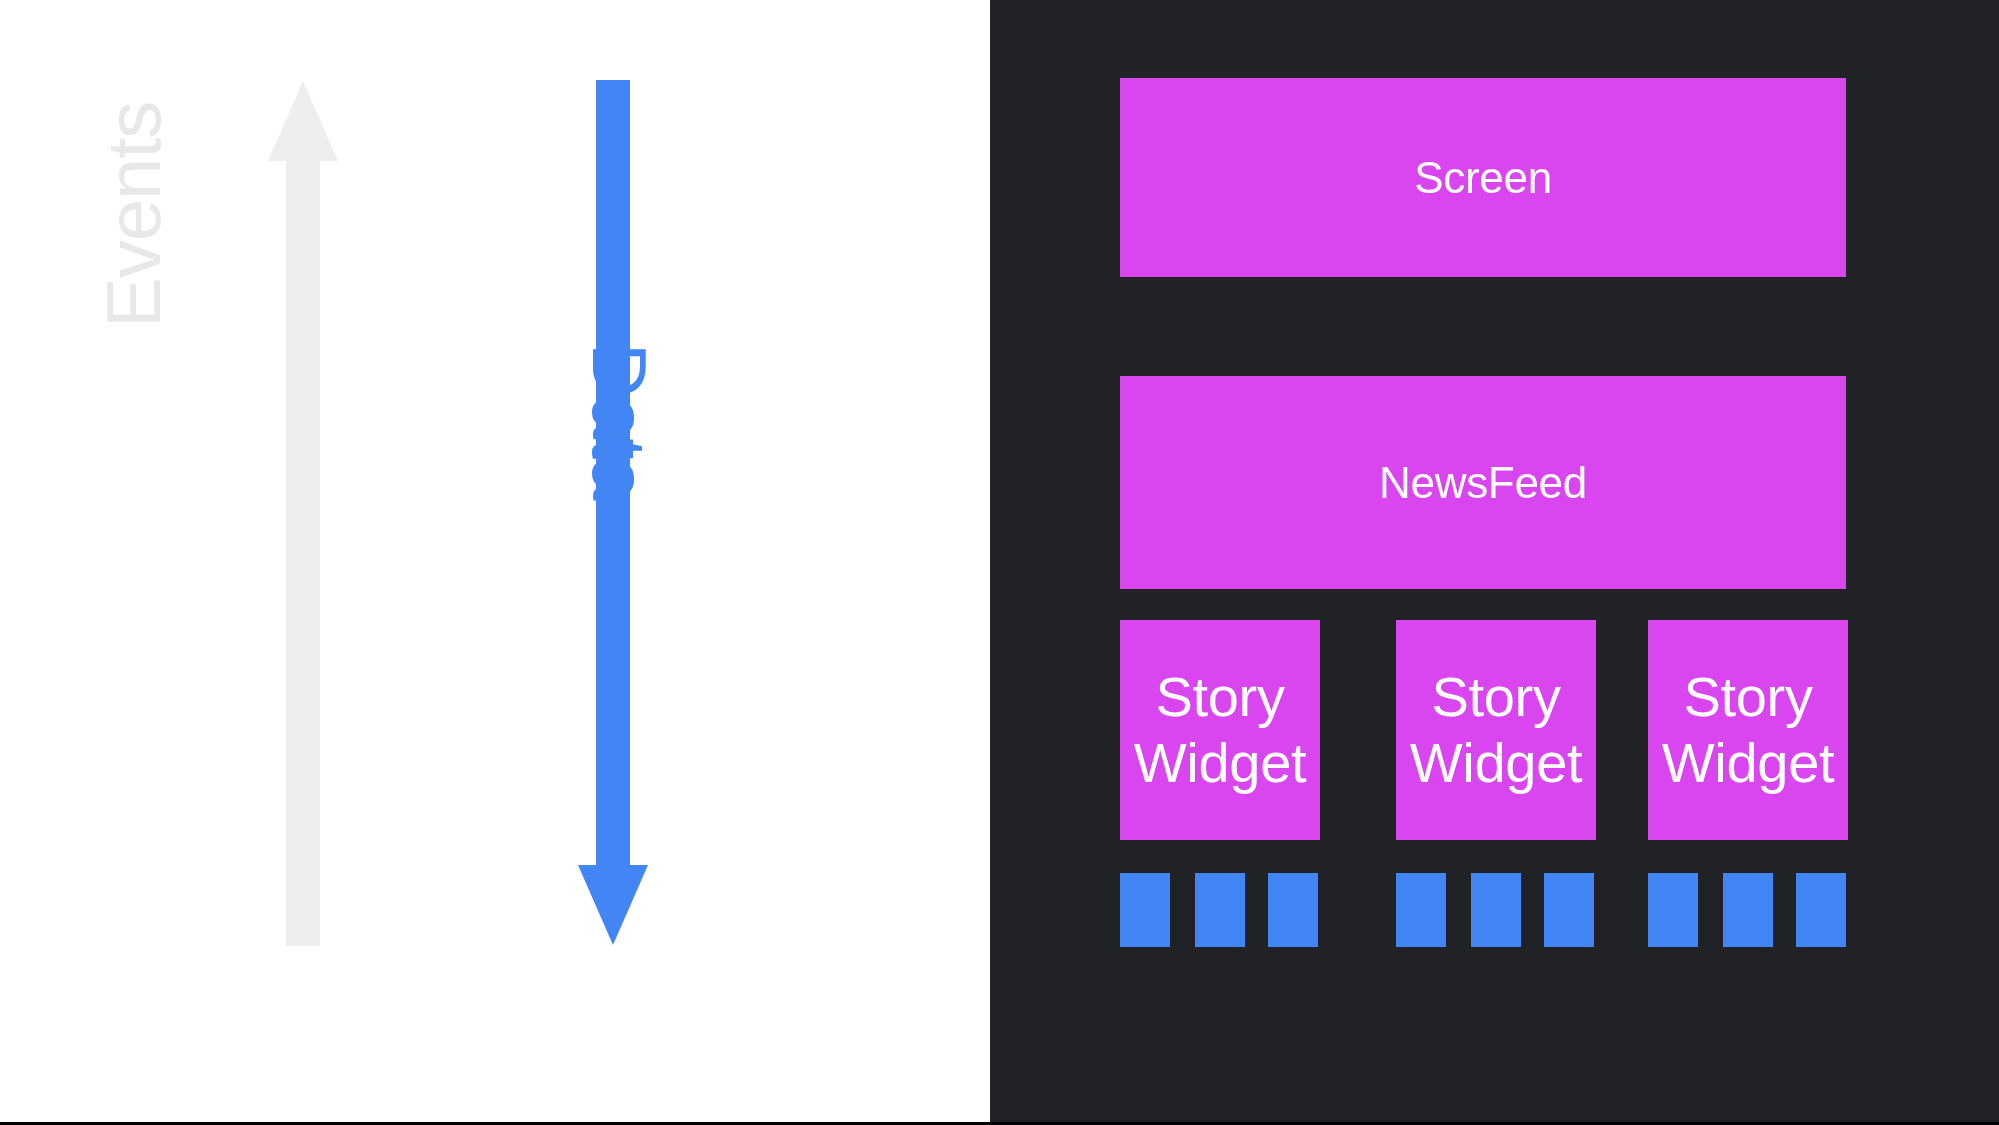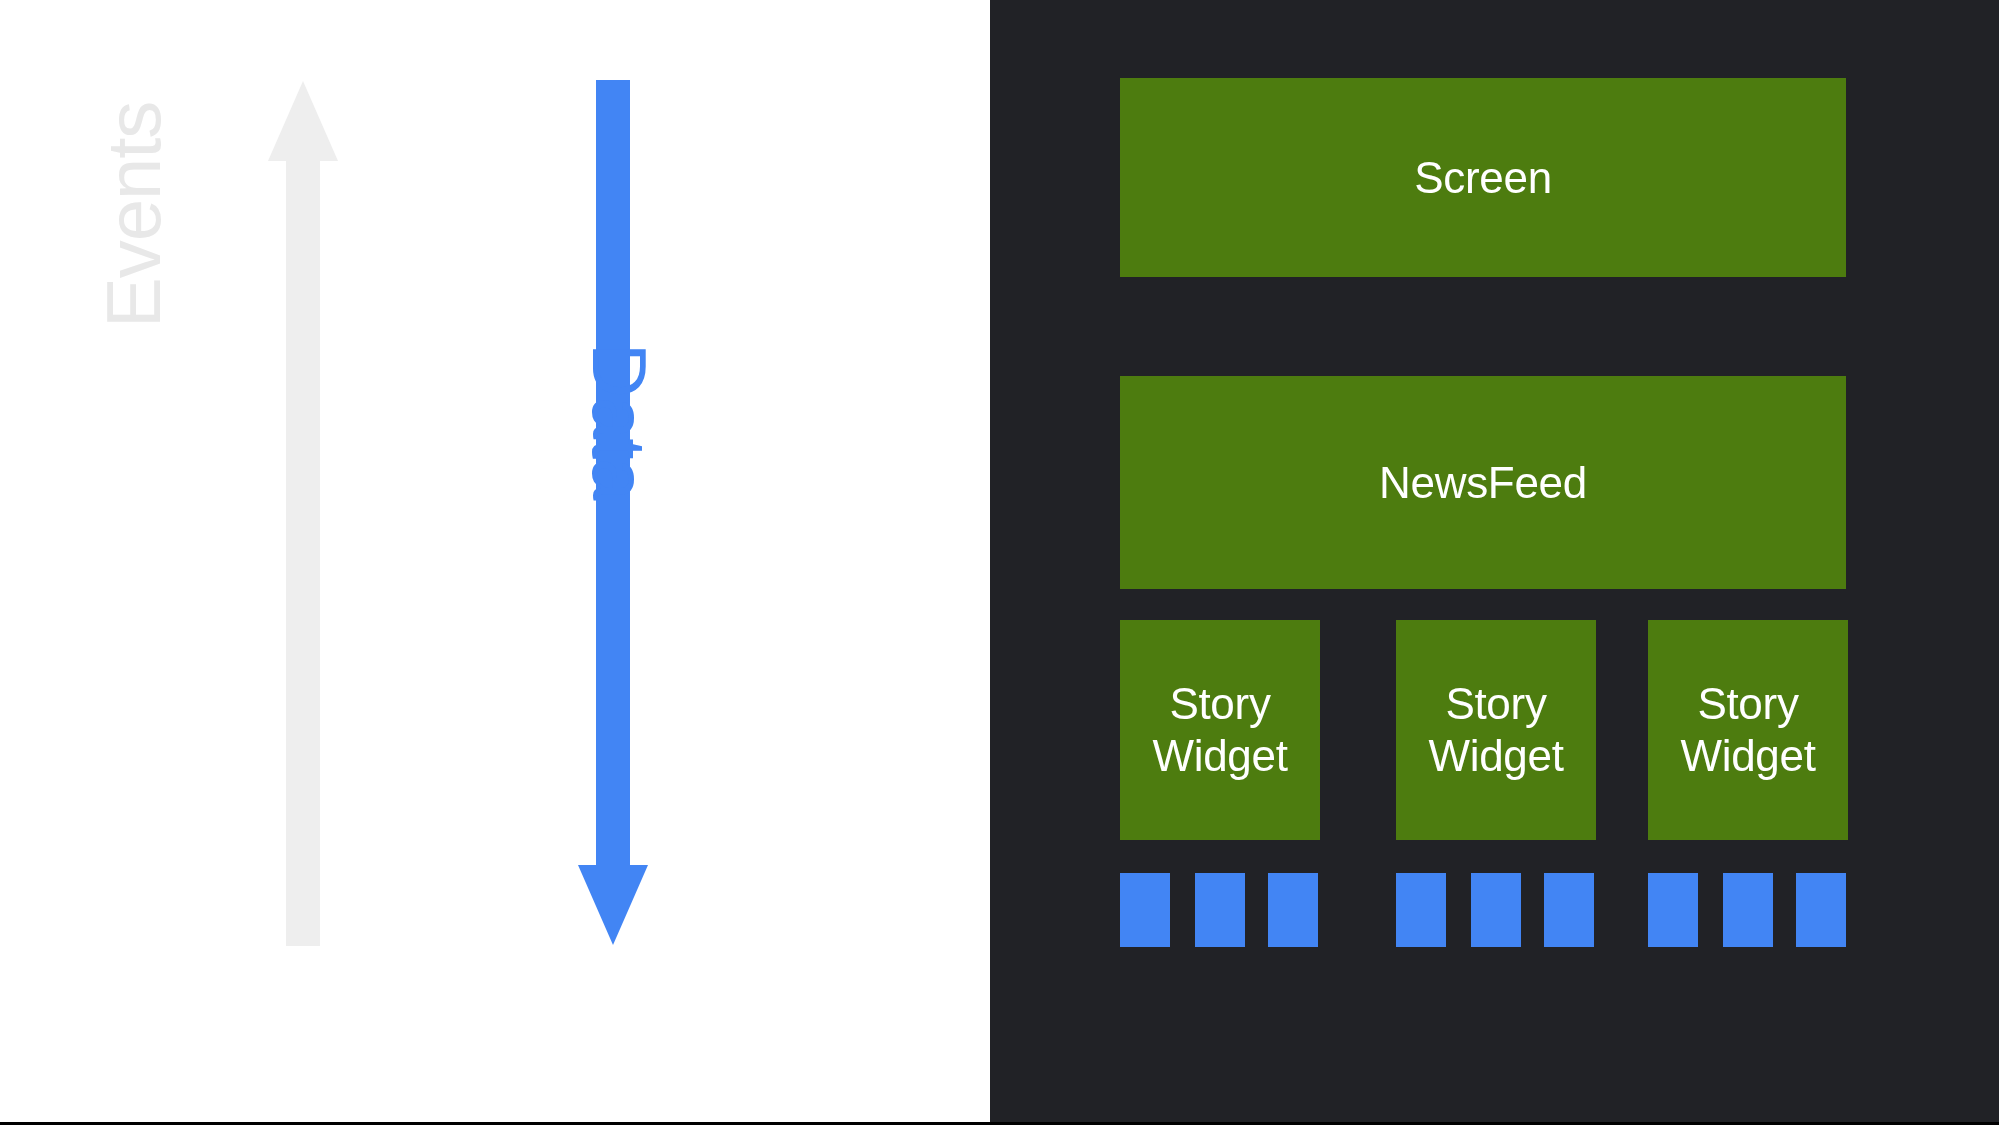--- a/index.html
+++ b/index.html
@@ -63,36 +63,36 @@
   
   #tree-pane {
     position: absolute;
     left: 990px; top: 0;
     width: 1009px; height: 1122px;
     background: #212226;
   }
 
   .node-box {
     position: absolute;
-    background: #4d7c0f;
+    background: #d946ef;
     display: flex;
     align-items: center;
     justify-content: center;
     text-align: center;
     color: #ffffff;
     font-size: 44px;
     font-weight: 400;
     line-height: 1.18;
     letter-spacing: -0.3px;
   }
 
   #node-screen   { left: 130px; top: 78px;  width: 726px; height: 199px; }
   #node-newsfeed { left: 130px; top: 342px; width: 726px; height: 213px; margin-top: 34px; }
 
-  .story-box { width: 200px; height: 220px; top: 620px; font-size: 44px; }
+  .story-box { width: 200px; height: 220px; top: 620px; font-size: 56px; }
   #node-story-0 { left: 130px; }
   #node-story-1 { left: 406px; }
   #node-story-2 { left: 658px; }
 
   .leaf-group { position: absolute; top: 873px; height: 74px; }
   #leaf-group-0 { left: 130px; width: 200px; }
   #leaf-group-1 { left: 406px; width: 200px; }
   #leaf-group-2 { left: 658px; width: 200px; }
 
   .leaf-box {

